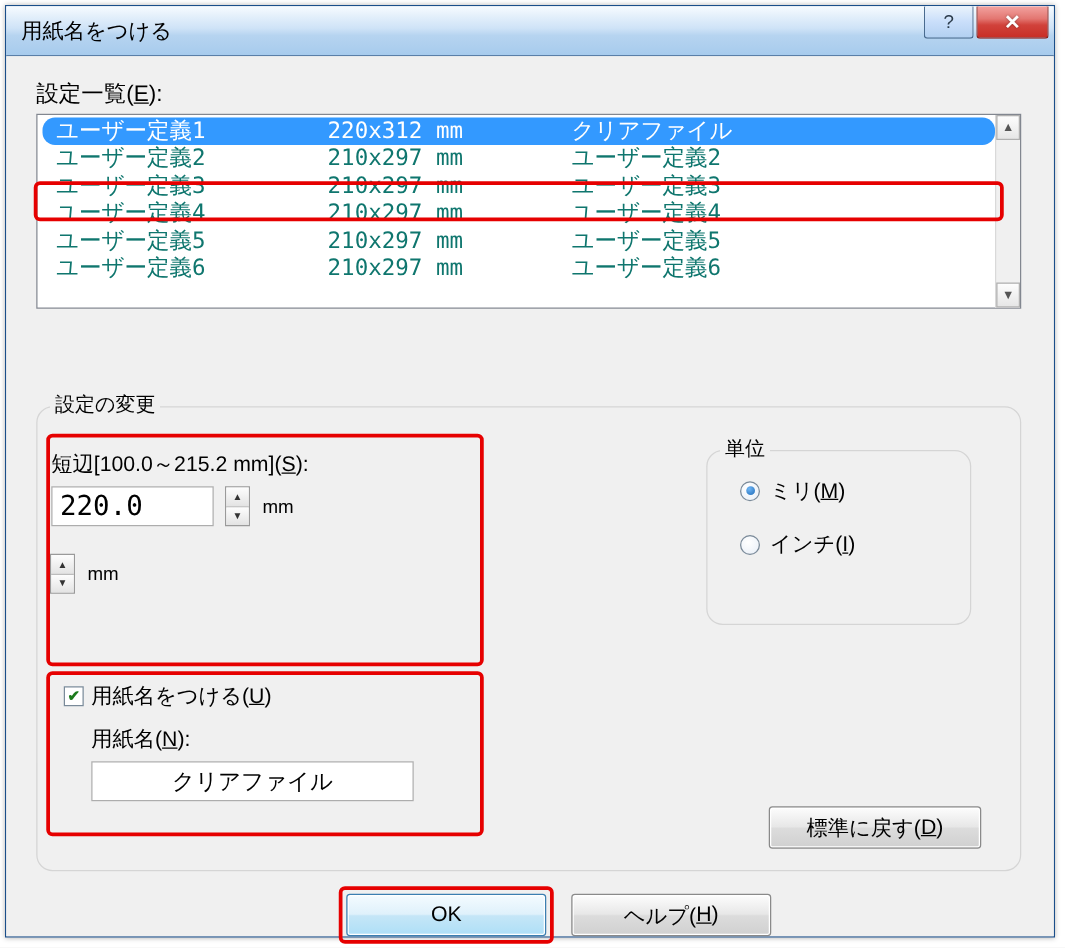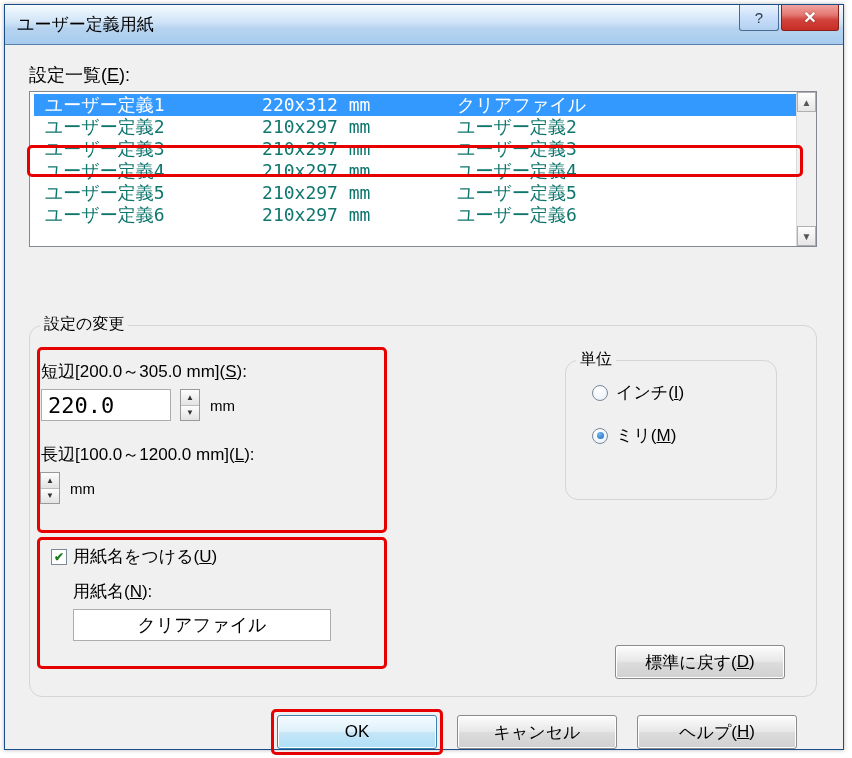--- a/index.html
+++ b/index.html
@@ -80,21 +80,21 @@
   .listbox {
     flex:1;
     overflow:hidden;
     font-family: "MS Gothic","Consolas",monospace;
     font-size: 18px;
     line-height: 22px;
     white-space: pre;
     padding: 2px 0 0 4px;
   }
   .list-row { height:22px; color:#0f766e; }
-  .list-row.selected { background:#3399ff; color:#fff; }
+  .list-row.selected { background:#3399ff; color:#fff;border-radius:10px; }
   .vscroll {
     width: 20px;
     background:#f0f0f0;
     border-left:1px solid #d9d9d9;
     position:relative;
   }
   .vscroll .arrow {
     position:absolute; left:0; right:0; height:20px;
     background:linear-gradient(to bottom,#fdfdfd,#e6e6e6);
     border:1px solid #b0b0b0;
@@ -209,21 +209,21 @@
   .btn-reset { position:absolute; left:610px; top:600px; width:170px; }
   .btn-row { position:absolute; left:272px; top:670px; display:flex; gap:20px;}
   .btn-row .btn { width:160px;}
 </style>
 </head>
 <body>
 
 <div class="window">
 
   <div class="titlebar">
-    <div class="title">ユーザー定義用紙</div>
+    <div class="title">用紙名をつける</div>
     <div class="tb-btns">
       <div class="tb-btn tb-help">
         <span>?</span>
       </div>
       <div class="tb-btn tb-close">
         <span class="x">✕</span>
       </div>
     </div>
   </div>
 
@@ -242,35 +242,32 @@
     </div>
 
     <div class="red-outline" style="left:22px; top:100px; width:776px; height:32px;"></div>
 
     <div class="fieldset fs-change">
       <div class="legend">設定の変更</div>
     </div>
 
     <div class="size-block">
       <div class="size-row-lbl">
-        <span>短辺[200.0～305.0 mm](</span><span class="u">S</span><span>):</span>
+        <span>短辺[100.0～215.2 mm](</span><span class="u">S</span><span>):</span>
       </div>
       <div class="spin-row">
         <input class="spin-input" value="220.0" style="">
         <div class="spin-btns">
           <div class="spin-btn">▲</div>
           <div class="spin-btn">▼</div>
         </div>
         <span class="unit-txt">mm</span>
       </div>
 
       <div class="size-long">
-        <div class="size-row-lbl">
-          <span>長辺[100.0～1200.0 mm](</span><span class="u">L</span><span>):</span>
-        </div>
         <div class="spin-row">
           <div class="spin-btns">
             <div class="spin-btn">▲</div>
             <div class="spin-btn">▼</div>
           </div>
           <span class="unit-txt">mm</span>
         </div>
       </div>
     </div>
 
@@ -289,49 +286,46 @@
         <span>用紙名(</span><span class="u">N</span><span>):</span>
       </div>
       <input class="pname-input" value="クリアファイル" style="">
     </div>
 
     <div class="red-outline" style="left:32px; top:492px; width:350px; height:132px;"></div>
 
     <div class="fieldset fs-unit">
       <div class="legend">単位</div>
       <div class="radio-row">
-        <div class="radio"></div>
-        <span>
-          <span>インチ(</span><span class="u">I</span><span>)</span>
-        </span>
-      </div>
-      <div class="radio-row">
         <div class="radio">
             <div class="dot"></div>
           </div>
         <span>
           <span>ミリ(</span><span class="u">M</span><span>)</span>
         </span>
       </div>
+      <div class="radio-row">
+        <div class="radio"></div>
+        <span>
+          <span>インチ(</span><span class="u">I</span><span>)</span>
+        </span>
+      </div>
     </div>
 
     <div class="btn btn-reset">
       <span>標準に戻す(</span>
         <span class="u">D</span>
         <span>)</span>
     </div>
 
     <div class="btn-row">
       <div class="btn default">
           <span>OK</span>
         </div>
       <div class="btn">
-          <span>キャンセル</span>
-        </div>
-      <div class="btn">
         <span>ヘルプ(</span>
           <span class="u">H</span>
           <span>)</span>
       </div>
     </div>
 
     <div class="red-outline" style="left:266px; top:664px; width:172px; height:46px;"></div>
 
   </div>
 </div>

